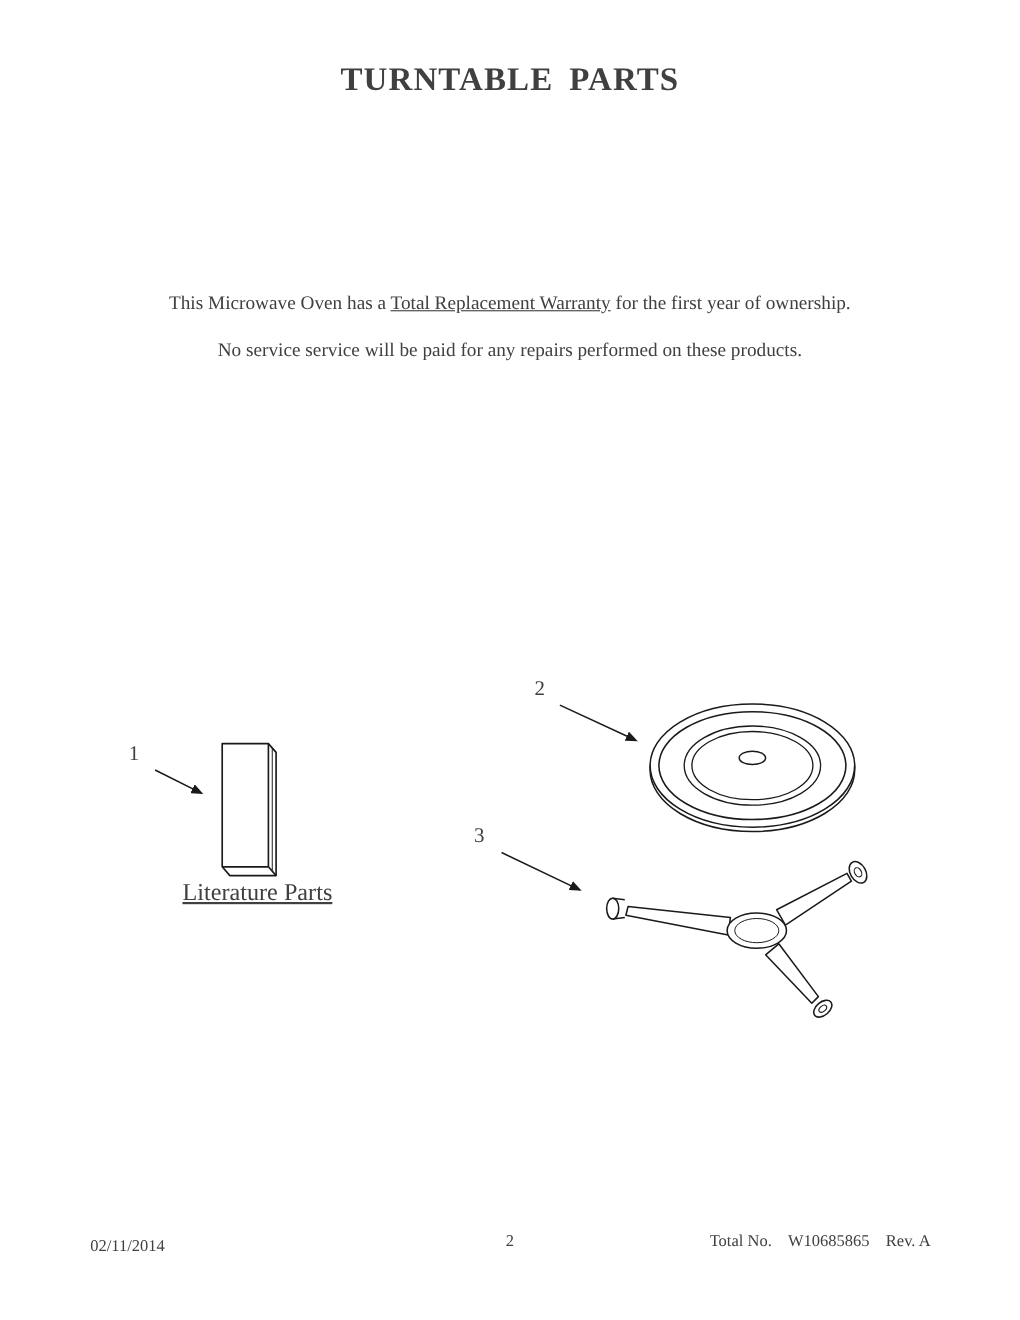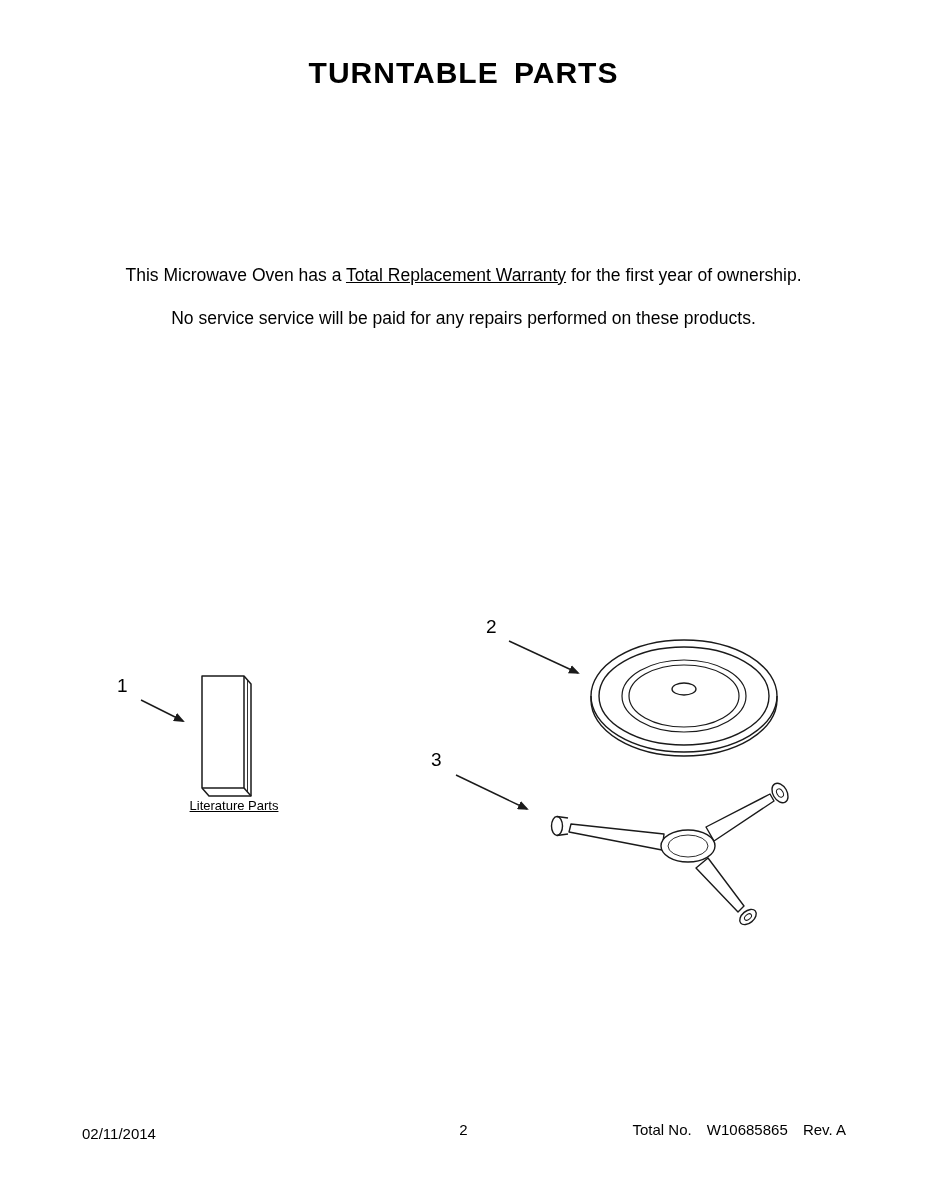--- a/index.html
+++ b/index.html
@@ -2,22 +2,22 @@
 <html><head>
 <meta charset="utf-8">
 <style>
   html, body { margin: 0; padding: 0; background: #ffffff; }
   .page {
     position: relative;
     width: 927px;
     height: 1200px;
     margin: 0 auto;
     background: #ffffff;
-    font-family: Liberation Sans, sans-serif;
-    color: #000000;
+    font-family: Liberation Serif, serif;
+    color: #404040;
     overflow: hidden;
   }
   .title {
     position: absolute;
     top: 36px;
     left: 0;
     right: 0;
     text-align: center;
     font-size: 30px;
     font-weight: bold;
@@ -47,21 +47,21 @@
   }
   .callout-1 { left: 117px; top: 675px; }
   .callout-2 { left: 486px; top: 616px; }
   .callout-3 { left: 431px; top: 749px; }
   .lit-label {
     position: absolute;
     left: 149px;
     top: 798px;
     width: 170px;
     text-align: center;
-    font-size: 13px;
+    font-size: 22px;
     text-decoration: underline;
   }
   .footer {
     position: absolute;
     top: 1121px;
     left: 0;
     right: 0;
     font-size: 15px;
   }
   .footer-date { position: absolute; left: 82px; top: 4px; }

